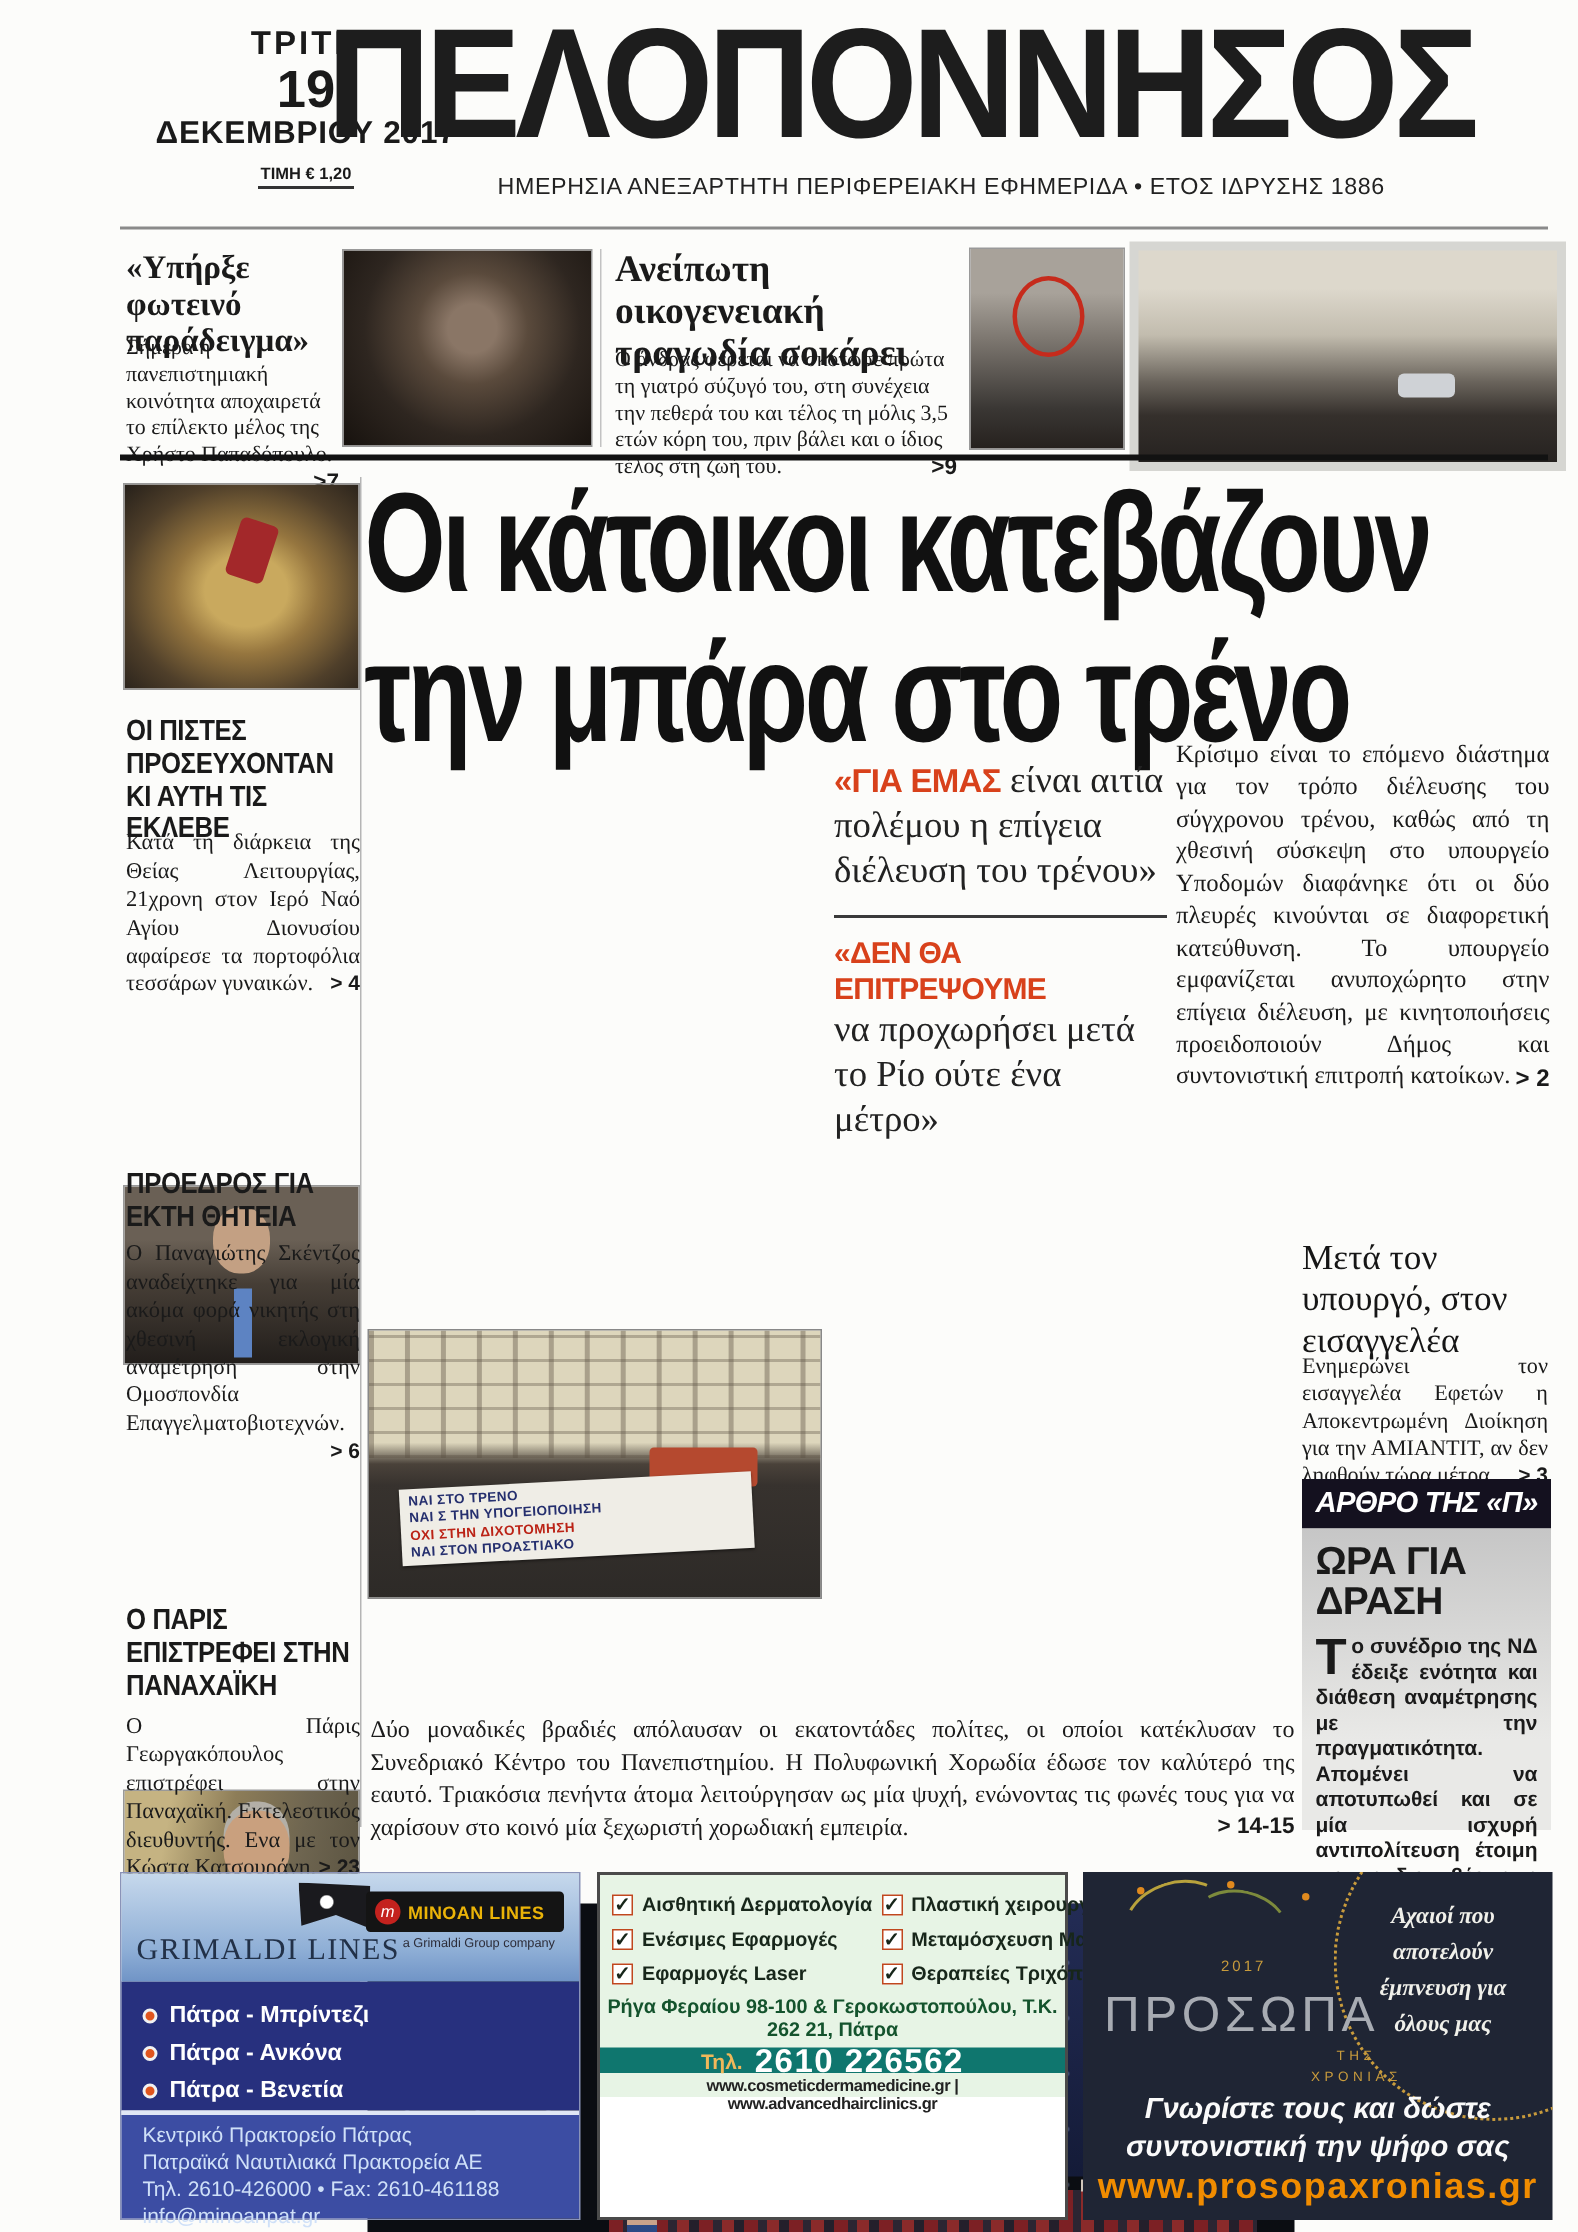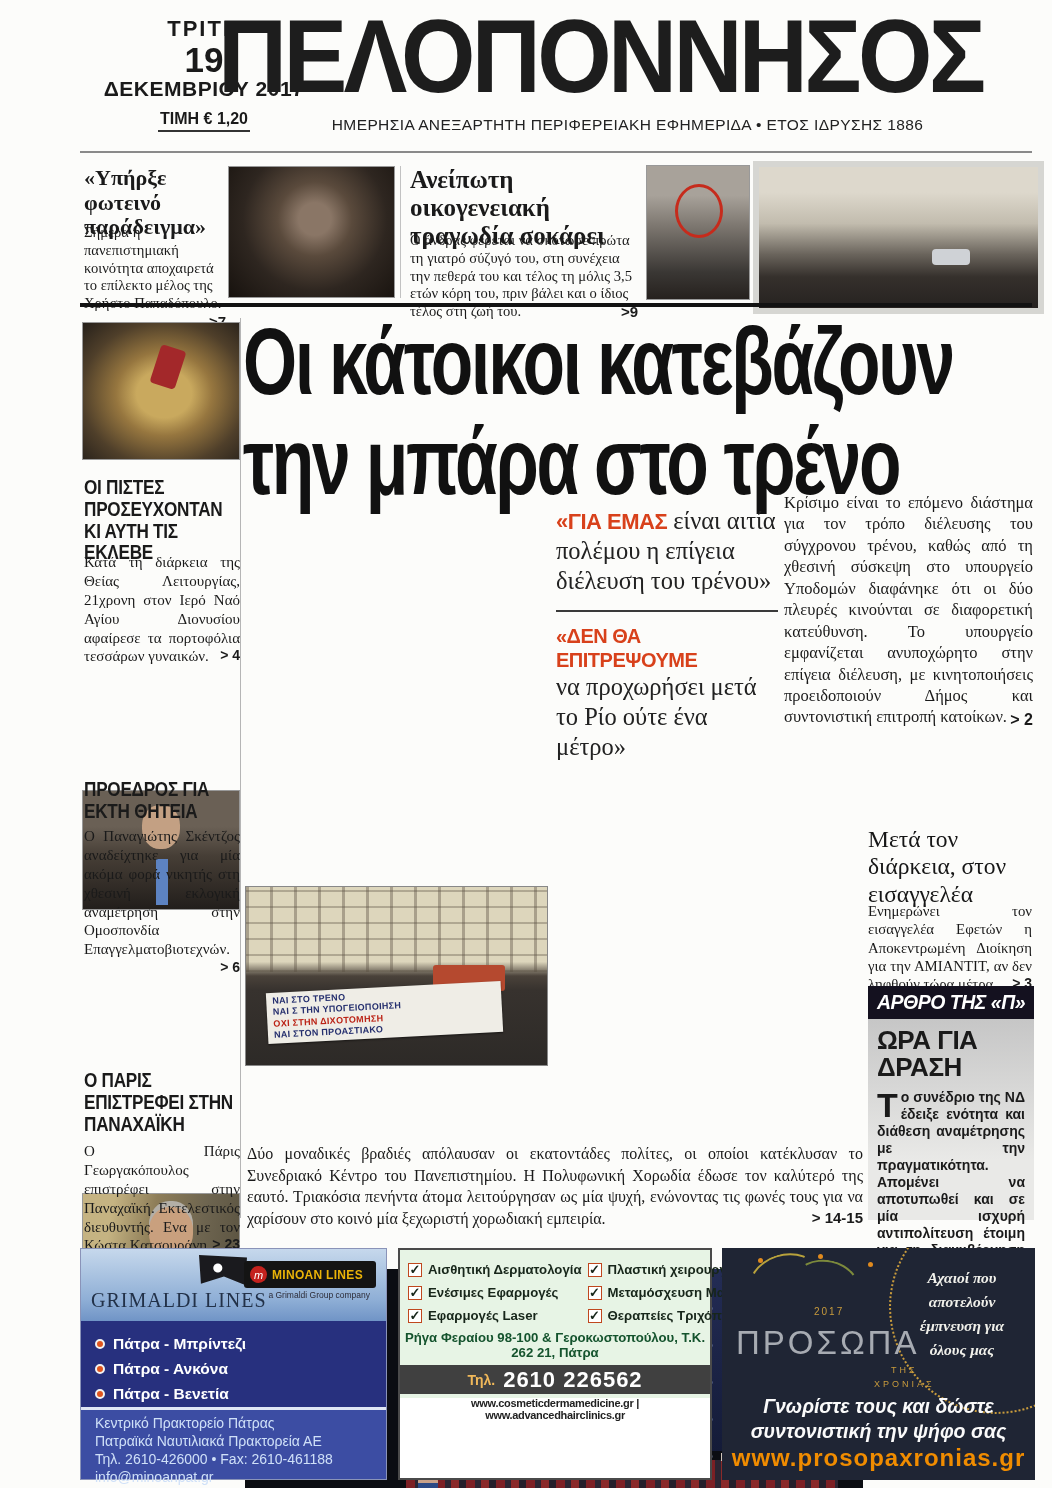--- a/index.html
+++ b/index.html
@@ -10,21 +10,21 @@
   .sans{font-family:"Liberation Sans",sans-serif;}
   .just{text-align:justify;}
   .ref{font-family:"Liberation Sans",sans-serif;font-weight:bold;font-style:normal;}
   p{margin:0;}
 
   
   .mh-left{left:84px;top:16px;width:240px;text-align:center;}
   .mh-day{font-size:22px;font-weight:600;letter-spacing:2px;}
   .mh-num{font-size:35px;font-weight:800;line-height:1.0;}
   .mh-month{font-size:21px;font-weight:600;letter-spacing:0.5px;}
-  .mh-price{display:inline-block;margin-top:9px;font-size:16px;font-weight:600;border-bottom:2px solid #333;padding:0 2px 2px;}
+  .mh-price{display:inline-block;margin-top:9px;font-size:11px;font-weight:600;border-bottom:2px solid #333;padding:0 2px 2px;}
   .mh-title{left:218px;top:4px;font-size:104px;font-weight:800;letter-spacing:-4px;color:#1d1d1d;
             transform:scaleX(0.92);transform-origin:left top;white-space:nowrap;line-height:1.0;}
   .mh-sub{left:225px;top:116px;width:805px;text-align:center;font-size:15.5px;font-weight:500;letter-spacing:0.4px;color:#222;}
   .mh-rule{left:80px;top:151px;width:952px;height:2px;background:#8a8a8a;}
 
   
   .ts-hl{font-weight:bold;line-height:1.12;}
   .ts-body{line-height:1.22;}
   .photo{overflow:hidden;}
   .ph-topleft{left:228px;top:166px;width:165px;height:130px;border:1px solid #999;
@@ -144,21 +144,21 @@
   .hair-txt b{display:block;font-size:14px;color:#16323f;letter-spacing:1px;}
   .hair-txt i{display:block;font-size:10.5px;color:#16323f;letter-spacing:1px;font-style:normal;}
   .cdm-green{background:#e7f4e5;height:148px;position:relative;}
   .cdm-cols{display:flex;padding:8px 8px 0;gap:6px;}
   .cdm-col{flex:1;}
   .cdm-item{display:flex;align-items:center;gap:6px;height:23px;}
   .cdm-check{width:12px;height:12px;border:1.5px solid #c0471e;background:#fff;color:#c0471e;font-size:10px;font-weight:bold;
       display:flex;align-items:center;justify-content:center;flex:0 0 auto;}
   .cdm-item span{font-size:13.2px;font-weight:600;color:#17261a;white-space:nowrap;}
   .cdm-addr{text-align:center;font-size:13.2px;font-weight:700;color:#14532d;margin-top:3px;}
-  .cdm-phone{margin-top:5px;height:29px;background:#404040;display:flex;align-items:center;justify-content:center;gap:8px;}
+  .cdm-phone{margin-top:5px;height:17px;background:#0f766e;display:flex;align-items:center;justify-content:center;gap:8px;}
   .cdm-phone em{color:#f0b85a;font-size:14px;font-style:normal;font-weight:600;}
   .cdm-phone b{color:#fff;font-size:22px;letter-spacing:1px;}
   .cdm-web{text-align:center;font-size:11px;font-weight:700;color:#222;margin-top:3px;letter-spacing:-0.3px;}
 
   .ad-prosopa{left:722px;top:1248px;width:313px;height:232px;background:#1f2534;overflow:hidden;color:#fff;}
   .pr-arc{position:absolute;right:-68px;top:-48px;width:210px;height:210px;border:2px dotted #c89b3c;border-radius:50%;}
   .pr-swirl1,.pr-swirl2{position:absolute;border:2px solid transparent;border-radius:50%;}
   .pr-swirl1{left:26px;top:6px;width:70px;height:54px;border-top-color:#b8a23c;transform:rotate(-18deg);}
   .pr-swirl2{left:70px;top:12px;width:64px;height:50px;border-top-color:#7c8a3c;transform:rotate(12deg);}
   .pr-dot{position:absolute;width:5px;height:5px;border-radius:50%;background:#e08a1e;}
@@ -264,21 +264,21 @@
     <div class="concert-choir"></div>
     <div class="conductor"></div>
     <div class="sparkles"></div>
 
   </div>
   <div class="abs serif feature-body just">
     <span>Δύο μοναδικές βραδιές απόλαυσαν οι εκατοντάδες πολίτες, οι οποίοι κατέκλυσαν το Συνεδριακό Κέντρο του Πανεπιστημίου. Η Πολυφωνική Χορωδία έδωσε τον καλύτερό της εαυτό. Τριακόσια πενήντα άτομα λειτούργησαν ως μία ψυχή, ενώνοντας τις φωνές τους για να χαρίσουν στο κοινό μία ξεχωριστή χορωδιακή εμπειρία.</span>
     <span class="ref" style="float:right;">&gt; 14-15</span>
   </div>
 
-  <div class="abs serif r-hl">Μετά τον διάρκεια, στον εισαγγελέα</div>
+  <div class="abs serif r-hl">Μετά τον υπουργό, στον εισαγγελέα</div>
   <div class="abs serif r-body just">
     <span>Ενημερώνει τον εισαγγελέα Εφετών η Αποκεντρωμένη Διοίκηση για την ΑΜΙΑΝΤΙΤ, αν δεν ληφθούν τώρα μέτρα.</span>
     <span class="ref" style="float:right;">&gt; 3</span>
   </div>
 
   <div class="abs op-kicker">ΑΡΘΡΟ ΤΗΣ «Π»</div>
   <div class="abs op-box">
     <div class="op-hl">ΩΡΑ ΓΙΑ ΔΡΑΣΗ</div>
     <p class="op-body">Το συνέδριο της ΝΔ έδειξε ενότητα και διάθεση αναμέτρησης με την πραγματικότητα. Απομένει να αποτυπωθεί και σε μία ισχυρή αντιπολίτευση έτοιμη για τη διακυβέρνηση της χώρας.</p>
     <div class="op-cont">&gt; ΣΥΝΕΧΕΙΑ ΣΕΛ. 2</div>

